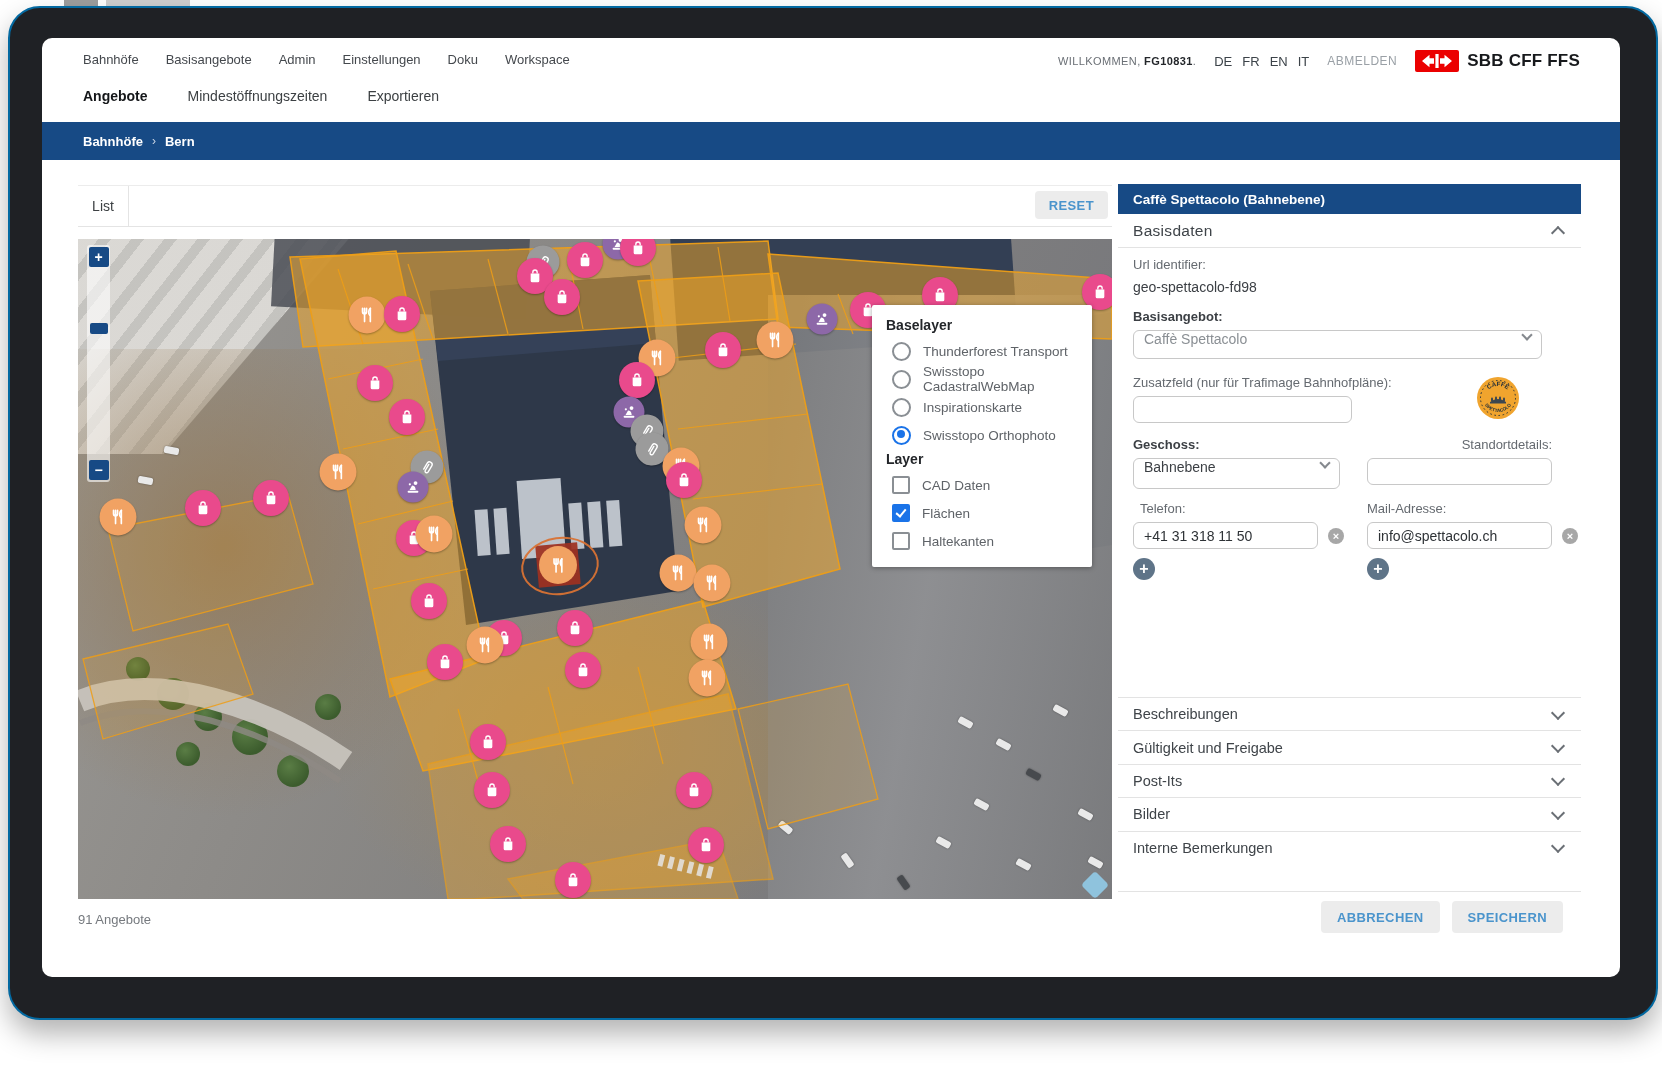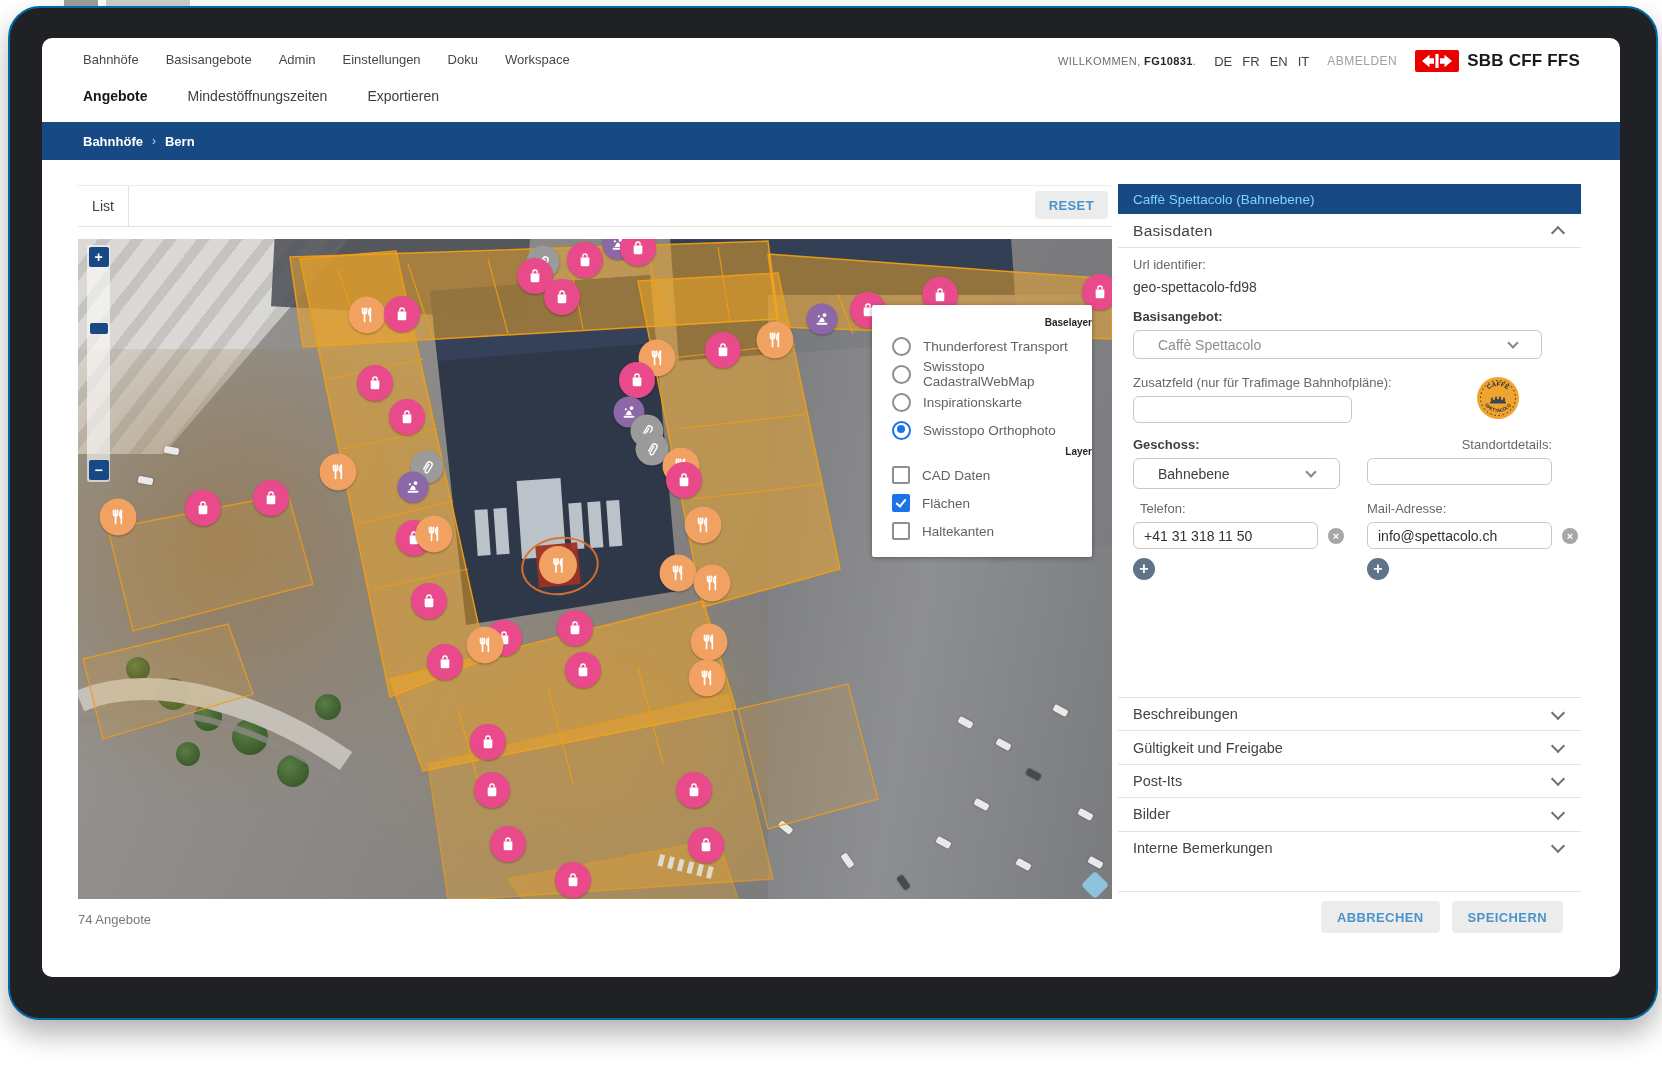--- a/index.html
+++ b/index.html
@@ -83,47 +83,47 @@
   
   .zoomctl{position:absolute;left:9px;top:6px;width:23px;height:237px;background:rgba(255,255,255,.6);
            border-radius:3px;z-index:5;}
   .zbtn{position:absolute;left:1.5px;width:20px;height:20px;background:#174a85;color:#fff;border-radius:2px;
         display:flex;align-items:center;justify-content:center;font-size:14px;font-weight:bold;cursor:pointer;}
   .zhandle{position:absolute;left:2.5px;top:78px;width:18px;height:11px;background:#174a85;border-radius:2px;cursor:pointer;}
 
   
   .layerpanel{position:absolute;left:794px;top:66px;width:220px;background:#fff;border-radius:2px;
               box-shadow:0 1px 5px rgba(0,0,0,.35);z-index:6;padding:10px 0 12px 0;}
-  .lp-title{font-size:10px;font-weight:bold;color:#23262a;margin:2px 0 4px 14px;text-align:right;}
+  .lp-title{font-size:14px;font-weight:bold;color:#23262a;margin:2px 0 4px 14px;}
   .lp-row{display:flex;align-items:center;height:28px;padding-left:20px;cursor:pointer;}
   .lp-row .lbl{margin-left:12px;font-size:13.5px;color:#5f6368;}
   .radio{width:15px;height:15px;border:2px solid #8a8f94;border-radius:50%;position:relative;flex:none;}
   .radio.on{border-color:#1a73e8;}
   .radio.on::after{content:"";position:absolute;left:2.5px;top:2.5px;width:8px;height:8px;border-radius:50%;background:#1a73e8;}
   .cbox{width:14px;height:14px;border:2px solid #8a8f94;border-radius:2px;position:relative;flex:none;}
   .cbox.on{background:#1a73e8;border-color:#1a73e8;}
   .cbox.on::after{content:"";position:absolute;left:3.5px;top:0.5px;width:4px;height:8px;border:solid #fff;
                   border-width:0 2px 2px 0;transform:rotate(40deg);}
 
   
   .panel{position:absolute;left:1076px;top:146px;width:463px;height:758px;background:#fff;}
-  .panel-header{height:30px;background:#174a85;color:#7dd3fc;font-size:13.5px;font-weight:normal;
+  .panel-header{height:30px;background:#174a85;color:#ffffff;font-size:13.5px;font-weight:bold;
                 display:flex;align-items:center;padding-left:15px;}
   .section-row{height:33px;display:flex;align-items:center;justify-content:space-between;
                padding:0 18px 0 15px;border-bottom:1px solid #e3e3e3;cursor:pointer;}
   .section-title{font-size:15.5px;color:#3f4449;letter-spacing:.3px;}
   .chev{width:8px;height:8px;border-right:2px solid #6a6f75;border-bottom:2px solid #6a6f75;display:inline-block;}
   .chev-up{transform:rotate(-135deg);margin-top:4px;}
   .chev-down{transform:rotate(45deg);margin-bottom:3px;}
   .p-body{padding:0 15px;}
   .p-label{font-size:13px;color:#656a70;margin-top:9px;}
   .p-label.bold{font-weight:bold;color:#3b3f44;}
   .p-value{font-size:14px;color:#3b3f44;margin-top:7px;}
-  .selectbox{height:29px;border:1px solid #c8c8c8;border-radius:6px;display:flex;align-items:center;
-             justify-content:space-between;padding:0 24px;font-size:14px;margin-top:6px;cursor:pointer;background:#fff;}
+  .selectbox{height:29px;border:1px solid #c8c8c8;border-radius:6px;display:flex;align-items:flex-start;
+             justify-content:space-between;padding:0 10px;font-size:14px;margin-top:6px;cursor:pointer;background:#fff;}
   .selectbox .chev{width:6px;height:6px;border-color:#85898e;}
   .muted{color:#8a8f94;}
   .tinput{height:27px;border:1px solid #c8c8c8;border-radius:6px;padding:0 10px;font-size:14px;color:#2e3236;
           font-family:"Liberation Sans","DejaVu Sans",sans-serif;outline:none;width:100%;box-sizing:border-box;margin-top:6px;}
   .cols{display:flex;margin-top:14px;}
   .col1{width:207px;}
   .col2{width:185px;margin-left:27px;}
   .fieldwrap{position:relative;}
   .clearbtn{position:absolute;right:-26px;top:12px;width:16px;height:16px;border-radius:50%;background:#a7a7a7;
             color:#fff;font-size:11px;font-weight:bold;display:flex;align-items:center;justify-content:center;cursor:pointer;}
@@ -686,21 +686,21 @@
                 <span class="lbl">Flächen</span>
               </div>
               <div class="lp-row">
                 <span class="cbox"></span>
                 <span class="lbl">Haltekanten</span>
               </div>
             </div>
       </div>
     </div>
 
-    <div class="caption">74 Angebote</div>
+    <div class="caption">91 Angebote</div>
   </div>
 
   <div class="panel">
     <div class="panel-header">Caffè Spettacolo (Bahnebene)</div>
 
     <div class="section-row">
       <span class="section-title">Basisdaten</span>
       <i class="chev chev-up"></i>
     </div>
 

